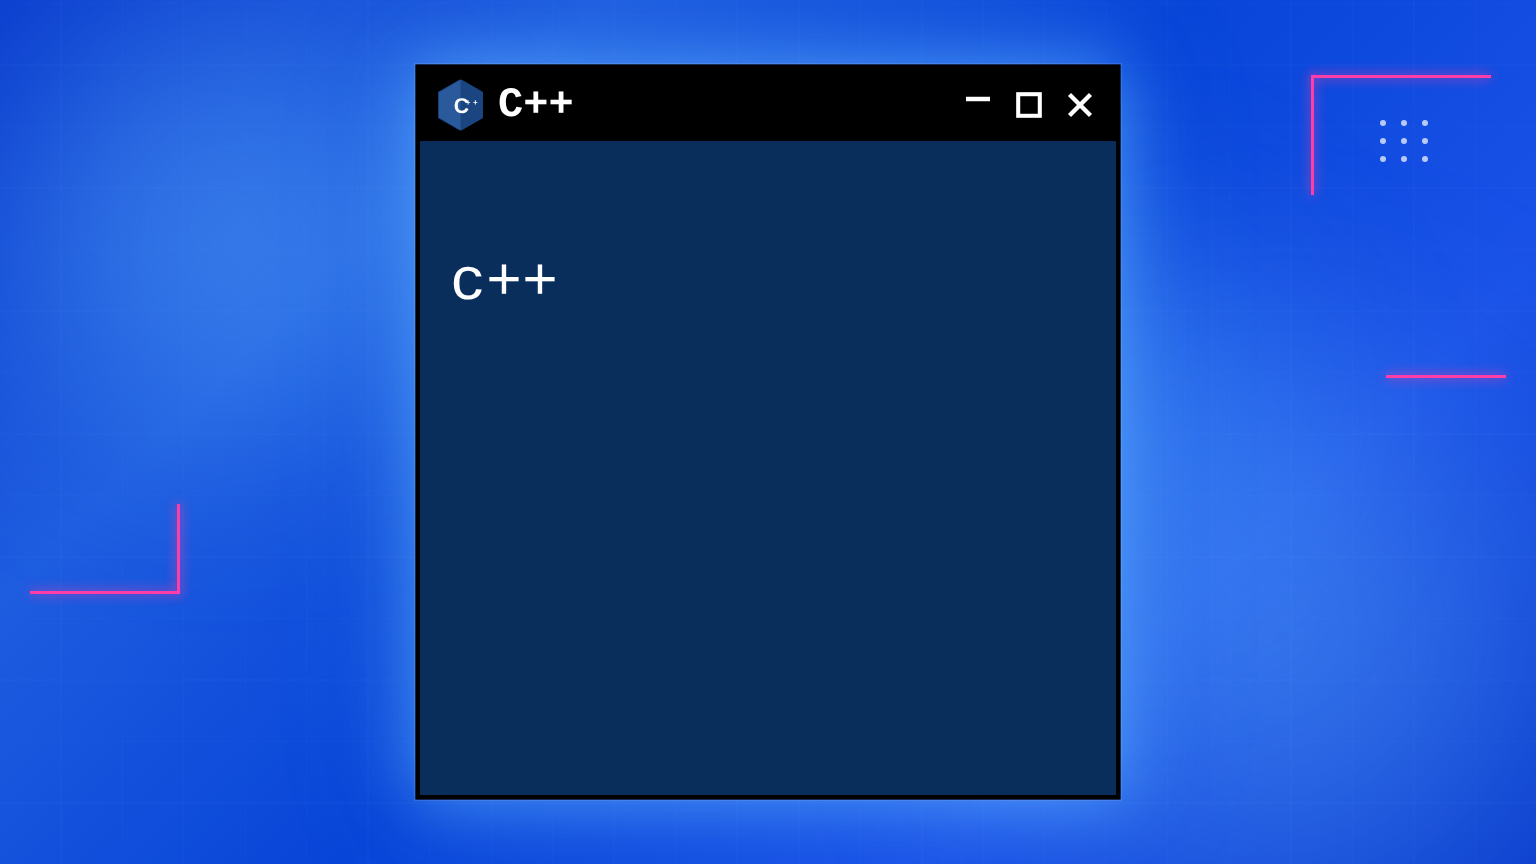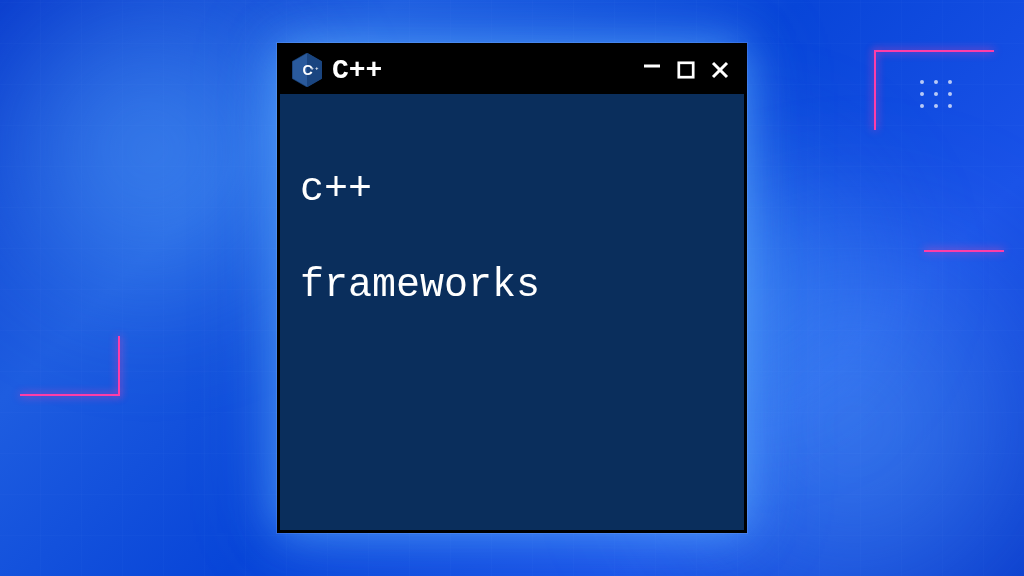--- a/index.html
+++ b/index.html
@@ -281,17 +281,16 @@
           <line x1="17" y1="3" x2="3" y2="17" stroke="#fff" stroke-width="3"></line>
         </svg>
       </div>
     </div>
 
   </div>
 
   <div class="terminal-body">
     <div class="terminal-text">
       <span>c++</span><br>
-      <span>frameworks</span>
     </div>
   </div>
 
 </div>
 
 </body></html>

